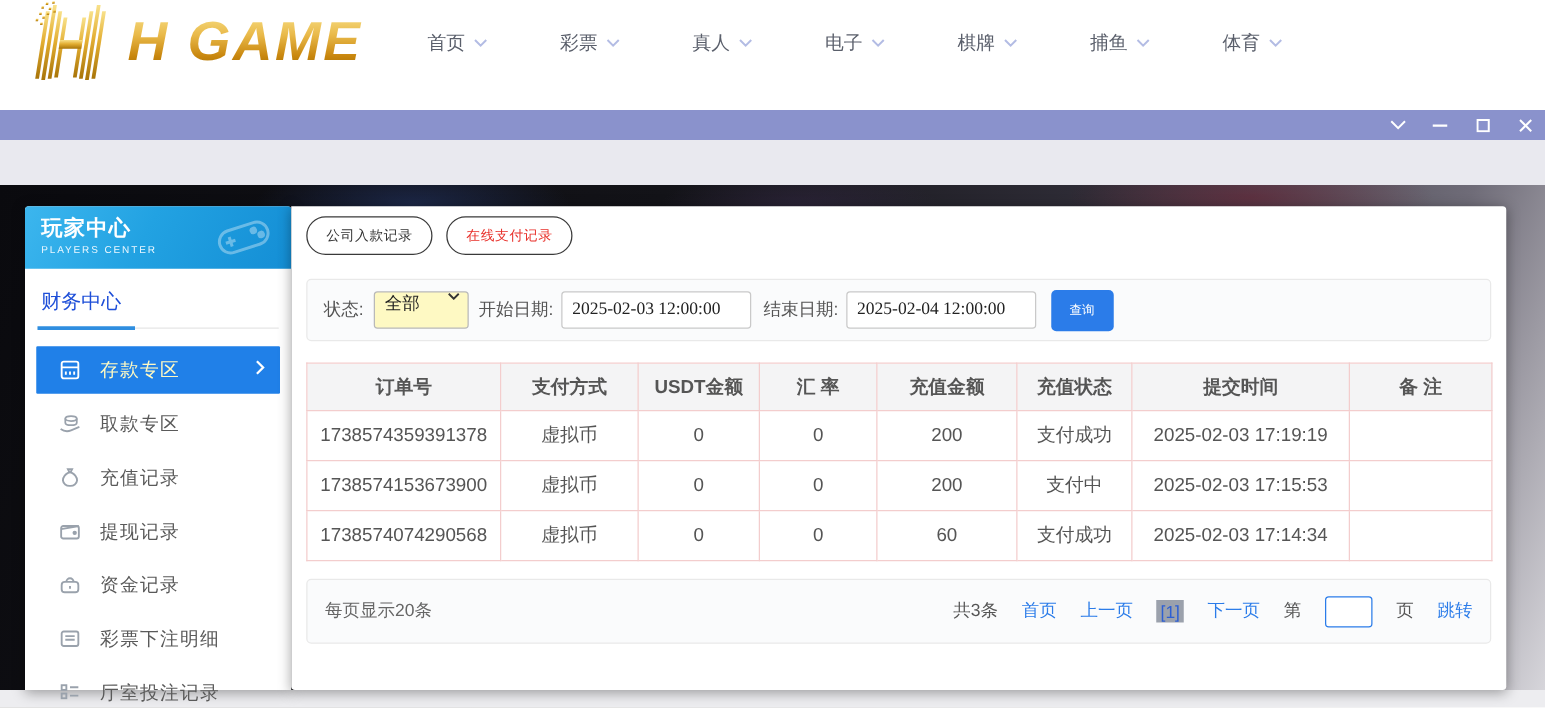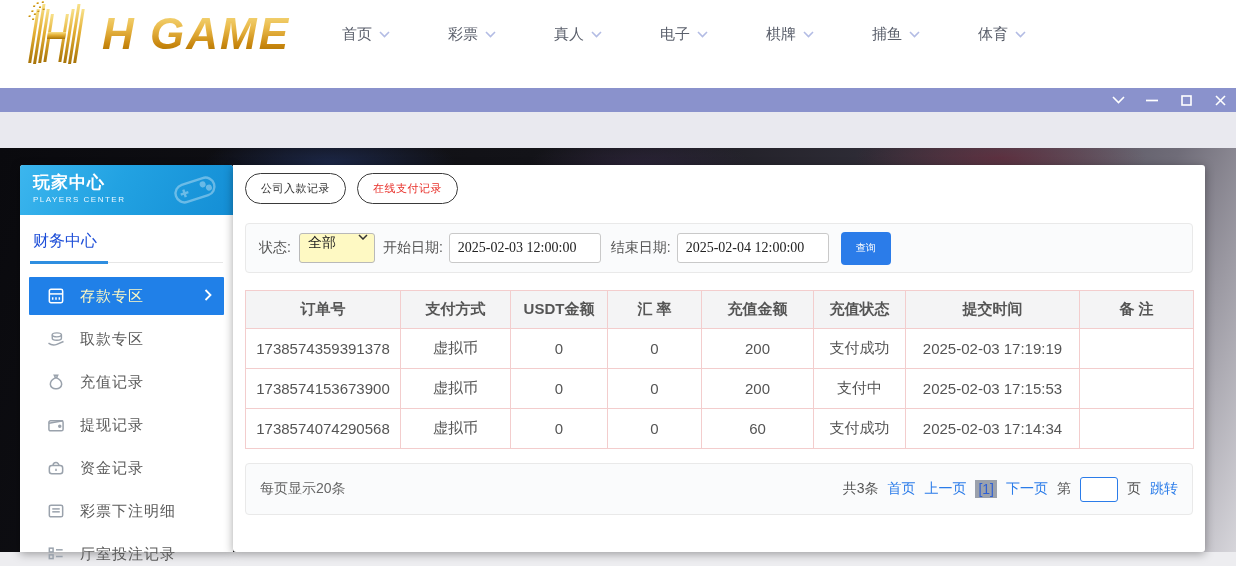--- a/index.html
+++ b/index.html
@@ -75,21 +75,21 @@
   .btn-query { width:50px; height:33px; background:#2b7ce9; color:#fff; font-size:10px; border:none; border-radius:4px; cursor:pointer; margin-left:2px; }
 
   .records-table { margin-top:17px; border-collapse:collapse; table-layout:fixed; width:948px; }
   .records-table th { height:38px; background:#f4f4f5; color:#555; font-size:15px; font-weight:bold; border:1px solid #f3cdcd; }
   .records-table td { height:40px; background:#fff; color:#555; font-size:15px; text-align:center; border:1px solid #f3cdcd; }
   .records-table { border-bottom:1px solid #cfdeee; }
 
   .table-footer { margin-top:14px; height:52px; background:#fafbfc; border:1px solid #e9e9e9; border-radius:4px;
     display:flex; align-items:center; padding:0 14px; }
   .pp-text { font-size:14px; color:#666; }
-  .pagination { margin-left:auto; display:flex; align-items:center; gap:9px; }
+  .pagination { margin-left:auto; display:flex; align-items:center; gap:19px; }
   .pg-total { font-size:14px; color:#555; }
   .pg-link { font-size:14px; color:#2b7ce9; cursor:pointer; }
   .pg-current { font-size:14px; color:#2d5fd3; background:#9ba1ac; padding:1px 3px; cursor:default; }
   .pg-plain { font-size:14px; color:#555; }
   .pg-input { width:38px; height:25px; border:1px solid #2b7ce9; border-radius:3px; background:#fff; font-size:14px; text-align:center; }
 </style>
 </head>
 <body>
 
 <div id="app">

